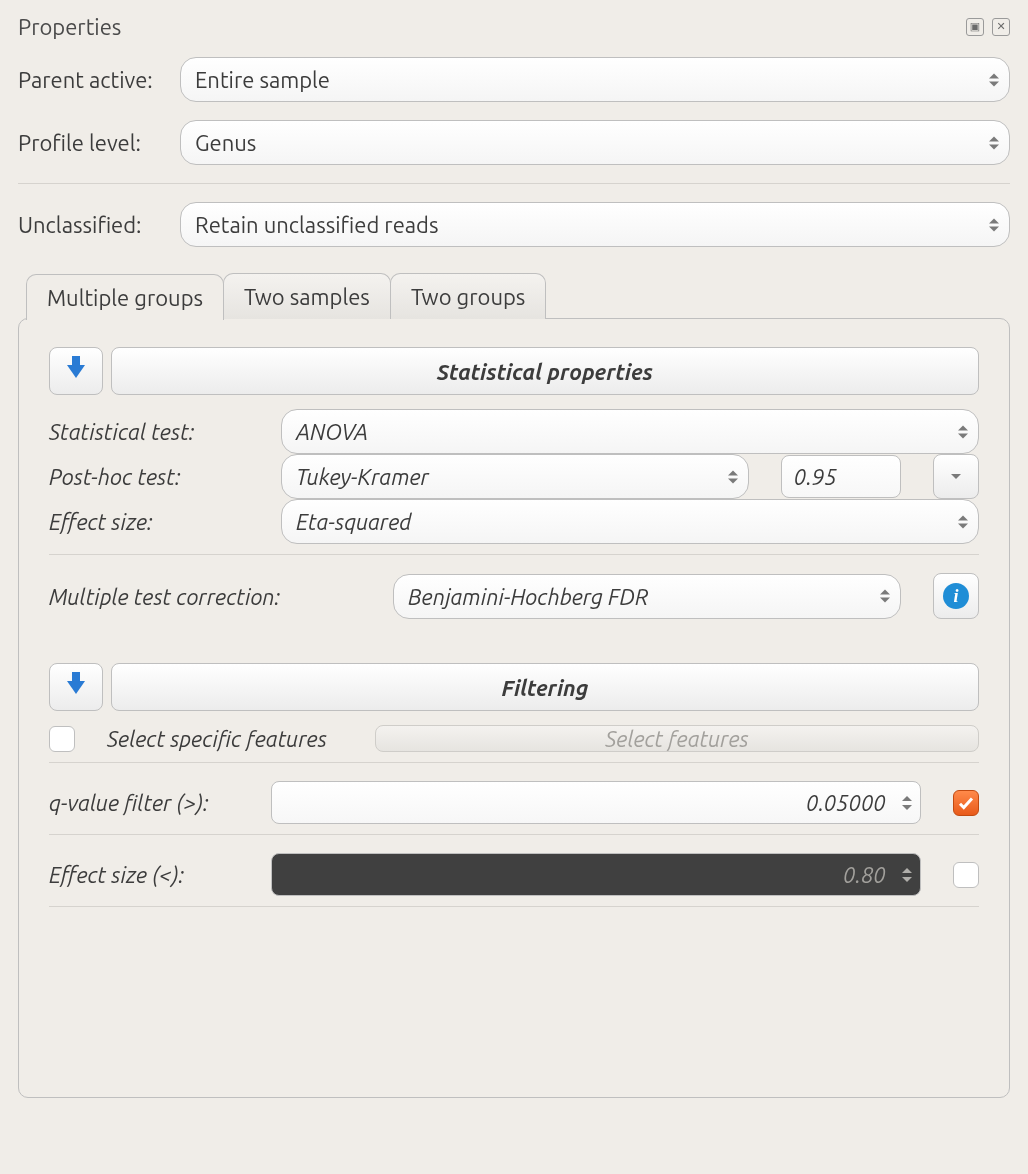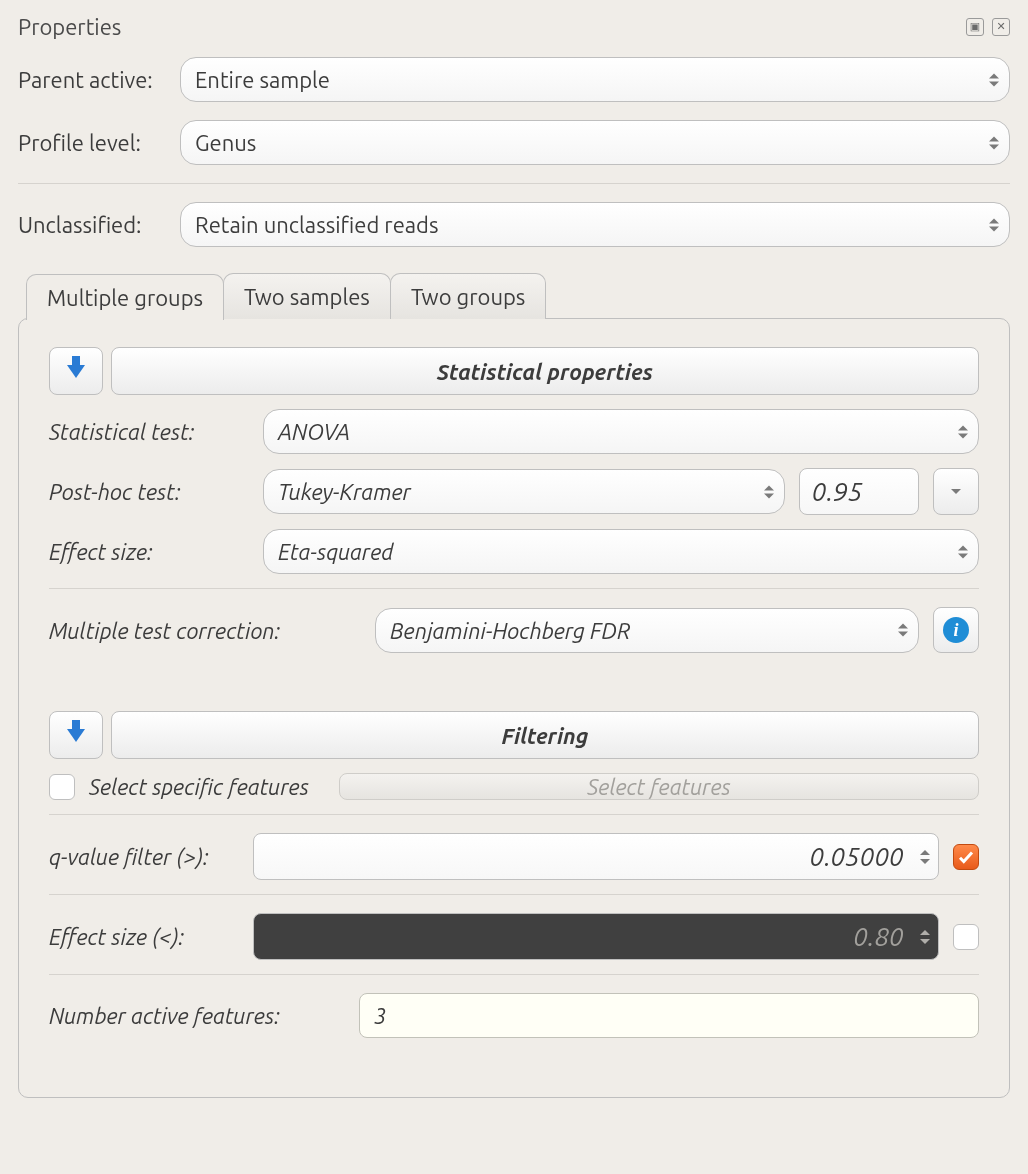--- a/index.html
+++ b/index.html
@@ -167,40 +167,39 @@
     align-items: center;
     justify-content: center;
     font-size: 22px;
     font-weight: 700;
     color: #3c3c3c;
   }
 
   .stat-row {
     display: flex;
     align-items: center;
-    gap: 14px;
-    margin-bottom: 14px;
+    gap: 32px;
   }
   .stat-label {
     font-size: 22px;
     width: 200px;
     color: #3c3c3c;
   }
   .stat-label-narrow {
     font-size: 22px;
     color: #3c3c3c;
   }
 
   .spinbox {
     position: relative;
     background: linear-gradient(#ffffff, #f7f7f7);
     border: 1px solid #bfbfbf;
     border-radius: 8px;
     padding: 8px 34px 8px 12px;
-    font-size: 26px;
+    font-size: 22px;
     color: #3c3c3c;
     display: inline-block;
   }
   .spinbox .spin {
     position: absolute;
     right: 8px;
     top: 50%;
     transform: translateY(-50%);
     display: flex;
     flex-direction: column;
@@ -460,21 +459,15 @@
             <span class="down"></span>
           </span>
       </div>
       <div class="checkbox">
         
       </div>
     </div>
 
     <hr class="thin">
 
-    <div class="stat-row">
-      <div class="stat-label-narrow" style="width:296px">Number active features:</div>
-      <div class="textfield">
-        <span>3</span>
-      </div>
-    </div>
 
   </div>
 </div>
 
 </body></html>

